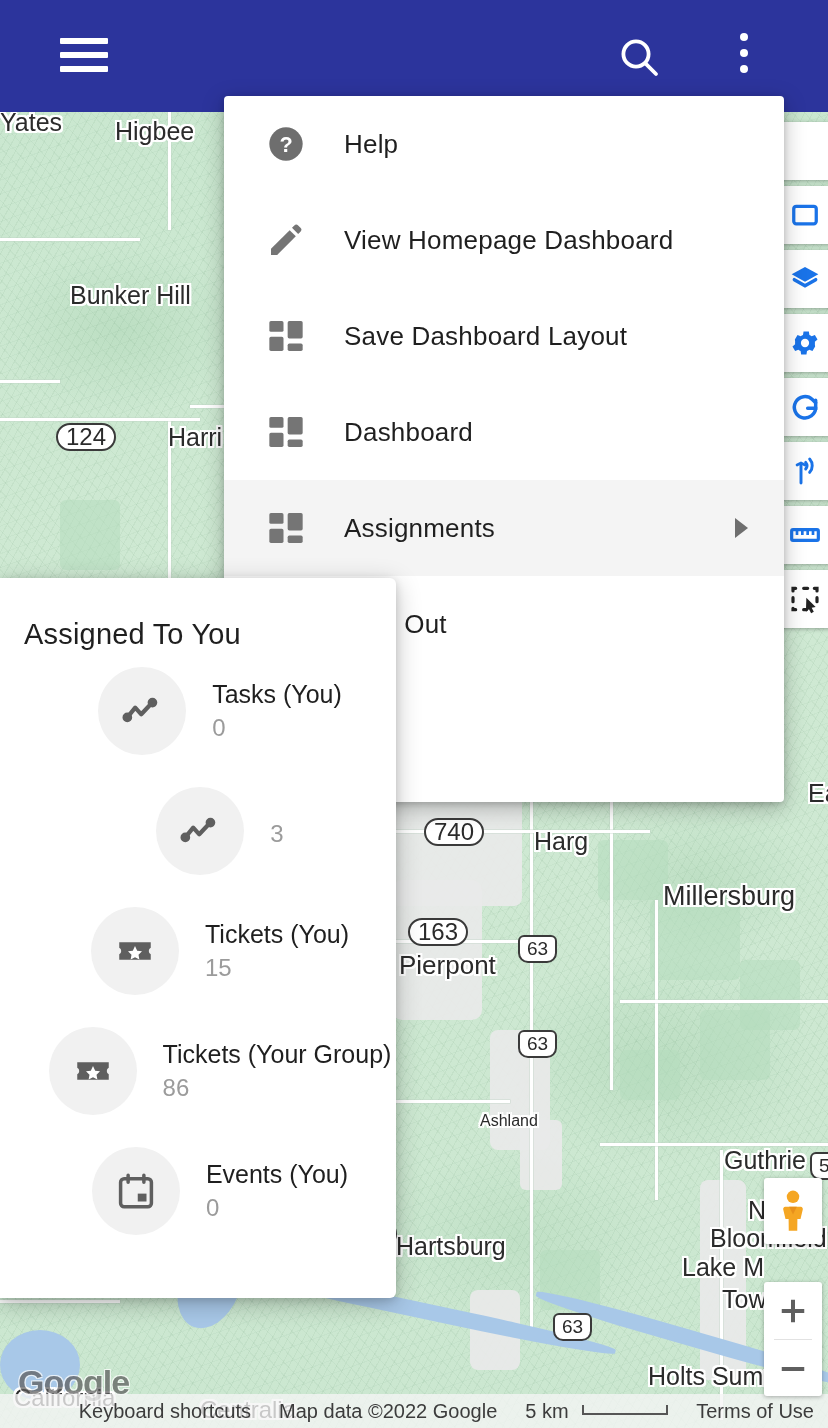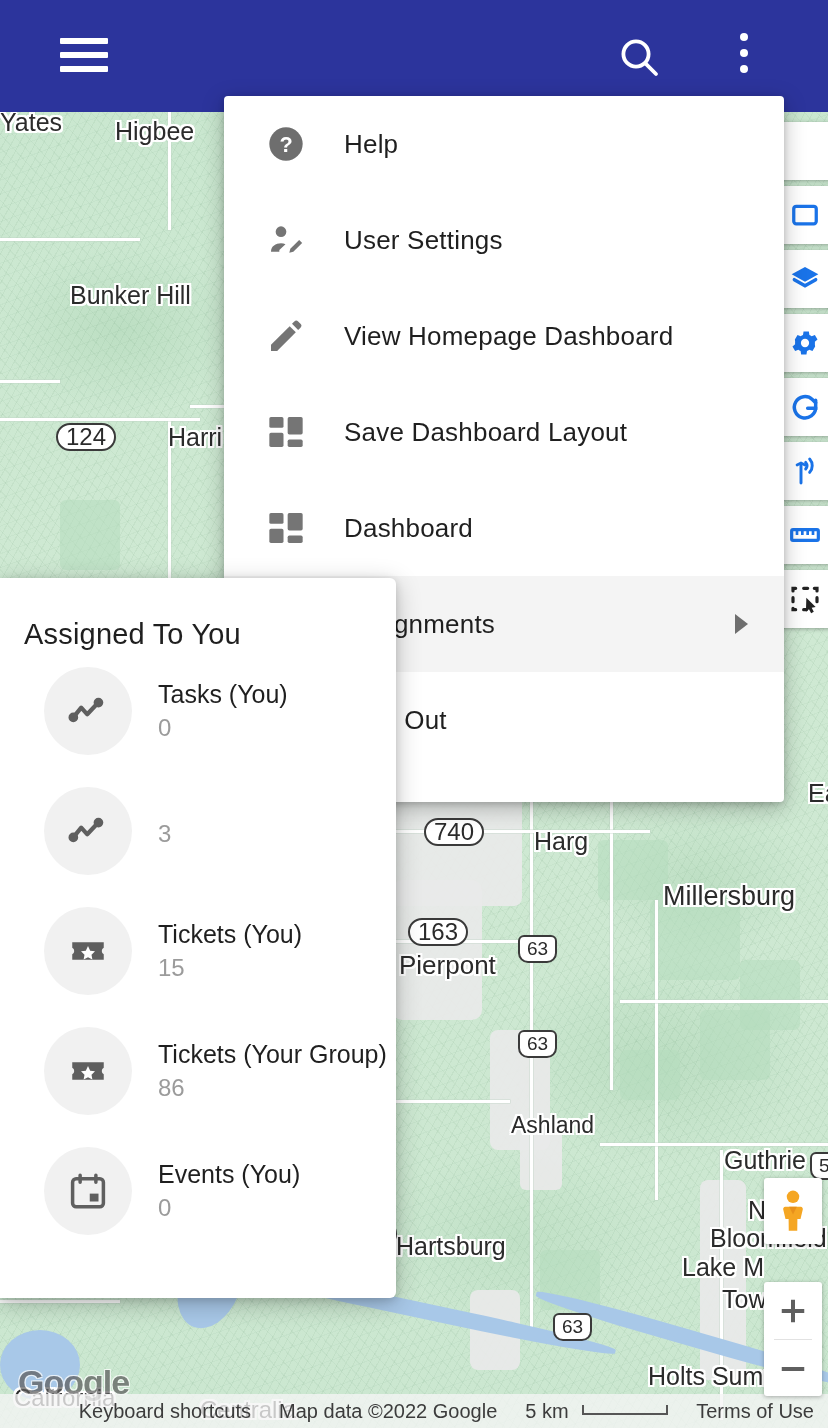--- a/index.html
+++ b/index.html
@@ -95,21 +95,21 @@
   #assigned-panel{
     position:absolute; left:0; top:578px; width:396px; height:720px;
     background:#fff; border-radius:0 6px 6px 0; z-index:50;
     box-shadow:0 6px 26px rgba(0,0,0,.24), 0 2px 8px rgba(0,0,0,.14);
     overflow:hidden;
   }
   #assigned-title{
     font-size:29px; color:#1f1f1f; padding:40px 0 0 24px; letter-spacing:.2px;
   }
   .assign-row{
-    display:flex; align-items:center; height:120px; padding-left:44px; cursor:pointer;
+    display:flex; align-items:center; height:120px; padding-left:44px; cursor:pointer;justify-content:center;
   }
   .assign-ico{
     width:88px; min-width:88px; height:88px; border-radius:50%;
     background:#f1f1f1; display:flex; align-items:center; justify-content:center;
     color:#5f5f5f;
   }
   .assign-txt{ margin-left:26px; }
   .assign-name{ font-size:25px; color:#1f1f1f; line-height:1.15; }
   .assign-count{ font-size:24px; color:#9b9b9b; margin-top:6px; }
 
@@ -205,21 +205,21 @@
   <div class="river" style="left:0px;top:1330px;width:80px;height:70px;border-radius:50%;"></div>
 
   <div id="map-labels">
       <div class="map-label" style="left: 0px; top: 108px; font-size: 25px;">Yates</div>
       <div class="map-label" style="left: 115px; top: 117px; font-size: 25px;">Higbee</div>
       <div class="map-label" style="left: 70px; top: 281px; font-size: 25px;">Bunker Hill</div>
       <div class="map-label" style="left: 168px; top: 423px; font-size: 25px;">Harri</div>
       <div class="map-label" style="left: 534px; top: 827px; font-size: 25px;">Harg</div>
       <div class="map-label" style="left: 663px; top: 881px; font-size: 27px;">Millersburg</div>
       <div class="map-label" style="left: 399px; top: 950px; font-size: 26px;">Pierpont</div>
-      <div class="map-label" style="left: 480px; top: 1112px; font-size: 23px; margin-left: 31px;">Ashland</div>
+      <div class="map-label" style="left: 480px; top: 1112px; font-size: 16px;">Ashland</div>
       <div class="map-label" style="left: 724px; top: 1146px; font-size: 25px;">Guthrie</div>
       <div class="map-label" style="left: 748px; top: 1196px; font-size: 25px;">N</div>
       <div class="map-label" style="left: 710px; top: 1224px; font-size: 25px;">Bloomfield</div>
       <div class="map-label" style="left: 682px; top: 1253px; font-size: 25px;">Lake M</div>
       <div class="map-label" style="left: 722px; top: 1285px; font-size: 25px;">Tow</div>
       <div class="map-label" style="left: 396px; top: 1232px; font-size: 25px;">Hartsburg</div>
       <div class="map-label" style="left: 648px; top: 1362px; font-size: 25px;">Holts Summ</div>
       <div class="map-label" style="left: 808px; top: 779px; font-size: 25px;">Ea</div>
       <div class="map-label" style="left: 200px; top: 1396px; font-size: 24px;">Centralia</div>
       <div class="map-label" style="left: 14px; top: 1384px; font-size: 24px;">California</div>
@@ -348,30 +348,20 @@
 
 <div id="overflow-menu">
     <div class="menu-item">
       <span class="menu-icon">
         <svg width="40" height="40" viewBox="0 0 24 24">
           <circle cx="12" cy="12" r="10" fill="#6e6e6e"></circle>
         <text x="12" y="17" font-size="13" font-family="Liberation Sans, sans-serif" fill="#fff" text-anchor="middle" font-weight="bold">?</text>
         </svg>
       </span>
       <span class="menu-label">Help</span>
-    </div>
-    <div class="menu-item">
-      <span class="menu-icon">
-        <svg width="40" height="40" viewBox="0 0 24 24" fill="#757575">
-          <circle cx="9" cy="7" r="3.2"></circle>
-        <path d="M3 19c0-3.2 2.9-5 6-5 1 0 1.9.2 2.7.5L8 18v1z"></path>
-        <path d="M14.6 17.3 19.9 12l1.8 1.8-5.3 5.3-2.4.6z"></path>
-        </svg>
-      </span>
-      <span class="menu-label">User Settings</span>
     </div>
     <div class="menu-item">
       <span class="menu-icon">
         <svg width="40" height="40" viewBox="0 0 24 24" fill="#757575">
           <path d="M3 17.3 14.2 6.1l3.7 3.7L6.7 21H3z"></path>
         <path d="M15.6 4.7 17 3.3a1.6 1.6 0 0 1 2.3 0l1.4 1.4a1.6 1.6 0 0 1 0 2.3l-1.4 1.4z"></path>
         </svg>
       </span>
       <span class="menu-label">View Homepage Dashboard</span>
     </div>

